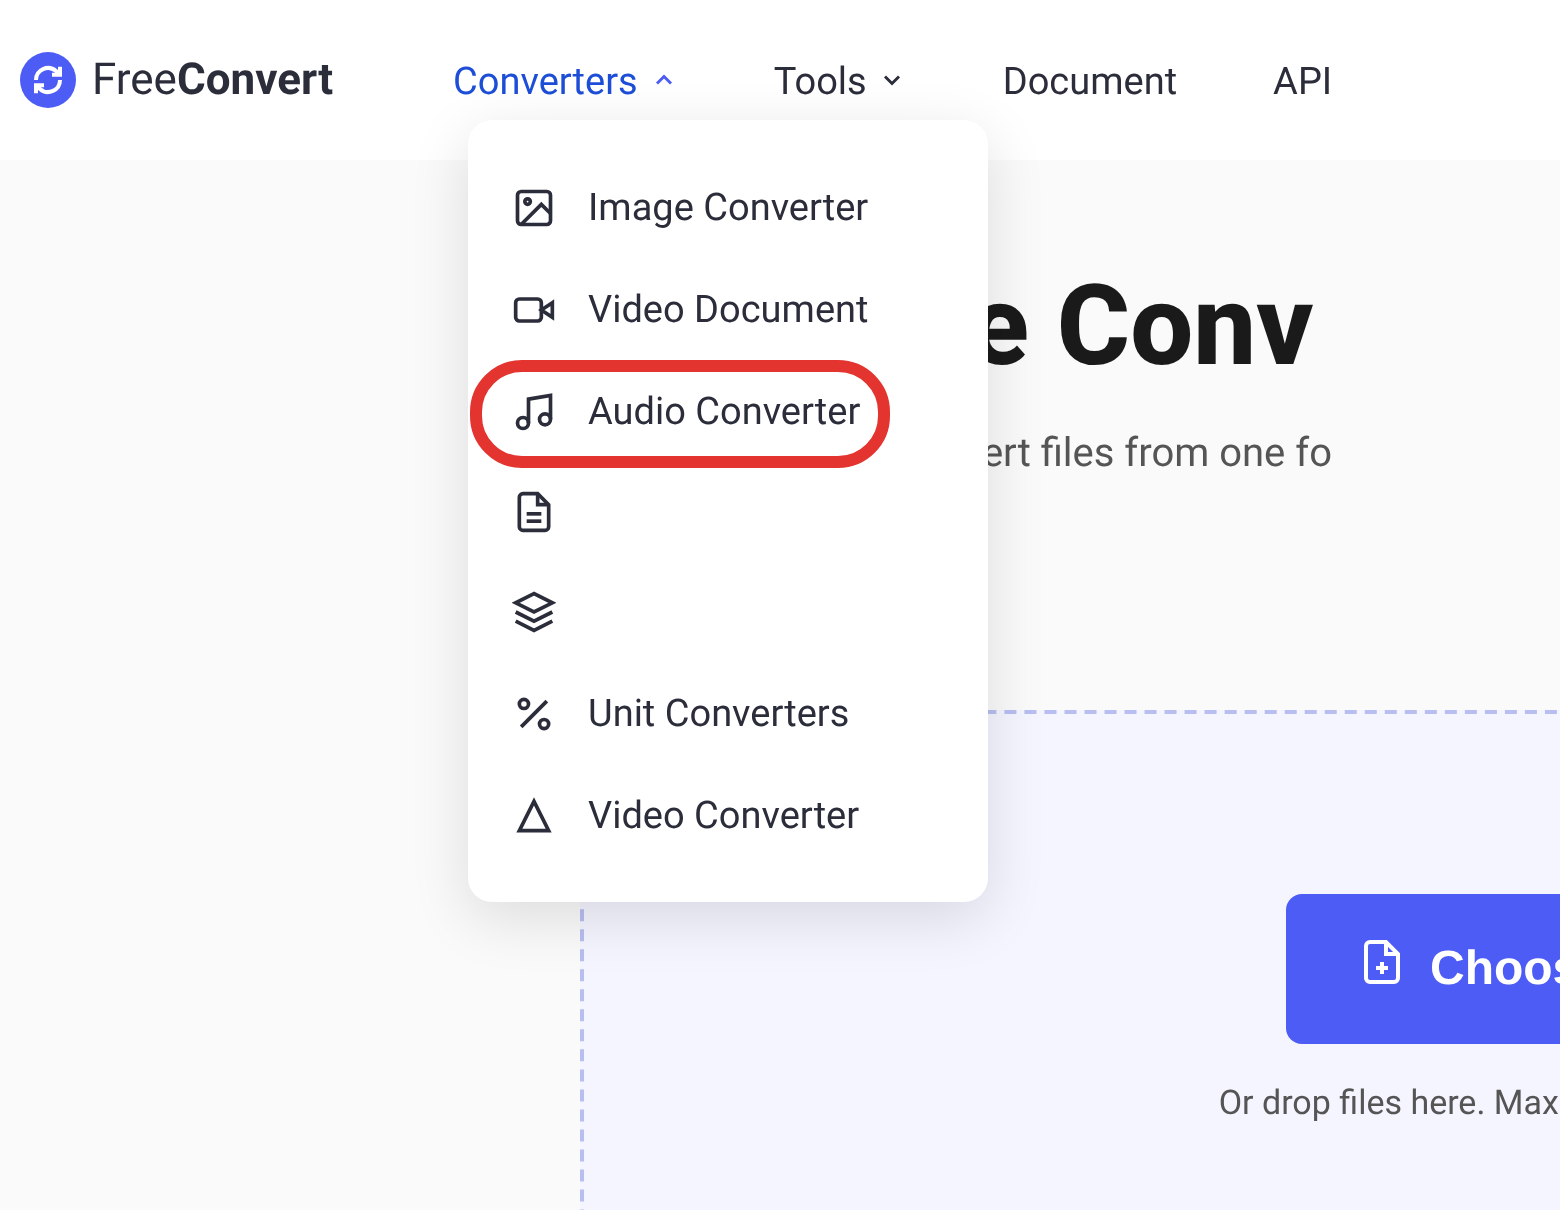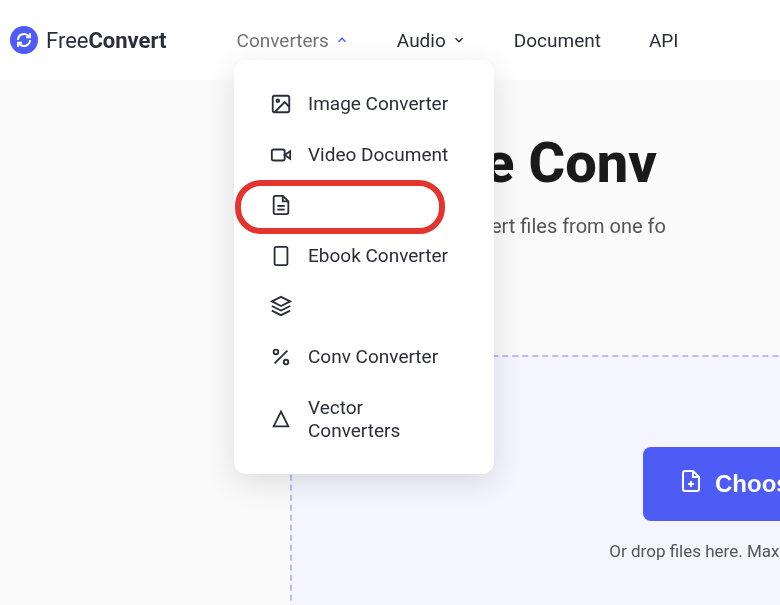--- a/index.html
+++ b/index.html
@@ -1,41 +1,41 @@
 <!DOCTYPE html>
 <html><head>
 <meta charset="utf-8">
 <style>
   * { box-sizing: border-box; margin: 0; padding: 0; }
   html, body { width: 780px; height: 605px; overflow: hidden; font-family: -apple-system, BlinkMacSystemFont, "Segoe UI", Roboto, sans-serif; background: #fafafa; }
   .header { display: flex; align-items: center; height: 80px; padding: 0 10px; background: #fff; }
-  .logo { display: flex; align-items: center; gap: 8px; margin-right: 40px; }
+  .logo { display: flex; align-items: center; gap: 8px; margin-right: 60px; }
   .logo-icon { width: 28px; height: 28px; border-radius: 50%; background: #4d5cf5; display: flex; align-items: center; justify-content: center; }
   .logo-text { font-size: 22px; font-weight: 400; color: #2b2d3a; }
   .logo-text b { font-weight: 700; }
   .nav { display: flex; align-items: center; gap: 48px; }
   .nav-item { display: flex; align-items: center; gap: 6px; font-size: 19px; color: #2b2d3a; cursor: pointer; }
-  .nav-item.active { color: #737373; margin-left: 30px; }
+  .nav-item.active { color: #1d4ed8; }
   .chevron { display: inline-block; }
   .dropdown {
     position: absolute;
     top: 60px;
     left: 234px;
     width: 260px;
     background: #fff;
     border-radius: 12px;
     box-shadow: 0 8px 30px rgba(0,0,0,0.12);
     padding: 18px 0;
     z-index: 100;
   }
   .dropdown-item {
     display: flex;
     align-items: center;
     gap: 16px;
-    padding: 14px 36px;
+    padding: 14px 22px;
     font-size: 19px;
     color: #2b2d3a;
     cursor: pointer;
     position: relative;
   }
   .dropdown-item .icon { width: 22px; height: 22px; display: flex; align-items: center; justify-content: center; color: #2b2d3a; flex-shrink: 0; }
   .highlight-ring {
     position: absolute;
     top: 180px;
     left: 235px;
@@ -123,21 +123,21 @@
   <nav class="nav">
     <div class="nav-item active">
       <span>Converters</span>
       <span class="chevron">
         <svg width="14" height="14" viewBox="0 0 24 24" fill="none" stroke="#4d5cf5" stroke-width="2.5">
             <polyline points="18 15 12 9 6 15"></polyline>
           </svg>
       </span>
     </div>
     <div class="nav-item">
-      <span>Audio</span>
+      <span>Tools</span>
       <span class="chevron">
         <svg width="14" height="14" viewBox="0 0 24 24" fill="none" stroke="#2b2d3a" stroke-width="2.5">
             <polyline points="6 9 12 15 18 9"></polyline>
           </svg>
       </span>
     </div>
     <div class="nav-item">
       <span>Document</span>
     </div>
     <div class="nav-item">
@@ -182,58 +182,59 @@
       <svg width="22" height="22" viewBox="0 0 24 24" fill="none" stroke="currentColor" stroke-width="2">
           <rect x="2" y="6" width="14" height="12" rx="2"></rect>
           <polygon points="22 8 16 12 22 16 22 8"></polygon>
         </svg>
     </span>
     <span>Video Document</span>
   </div>
   <div class="dropdown-item">
     <span class="icon">
       <svg width="22" height="22" viewBox="0 0 24 24" fill="none" stroke="currentColor" stroke-width="2">
+          <path d="M9 18V5l12-2v13"></path>
+          <circle cx="6" cy="18" r="3"></circle>
+          <circle cx="18" cy="16" r="3"></circle>
+        </svg>
+    </span>
+    <span>Audio Converter</span>
+  </div>
+  <div class="dropdown-item">
+    <span class="icon">
+      <svg width="22" height="22" viewBox="0 0 24 24" fill="none" stroke="currentColor" stroke-width="2">
           <path d="M14 2H6a2 2 0 0 0-2 2v16a2 2 0 0 0 2 2h12a2 2 0 0 0 2-2V8z"></path>
           <polyline points="14 2 14 8 20 8"></polyline>
           <line x1="8" y1="13" x2="16" y2="13"></line>
           <line x1="8" y1="17" x2="16" y2="17"></line>
         </svg>
     </span>
   </div>
   <div class="dropdown-item">
     <span class="icon">
       <svg width="22" height="22" viewBox="0 0 24 24" fill="none" stroke="currentColor" stroke-width="2">
-          <rect x="5" y="2" width="14" height="20" rx="2"></rect>
-          <line x1="12" y1="18" x2="12" y2="18"></line>
-        </svg>
-    </span>
-    <span>Ebook Converter</span>
-  </div>
-  <div class="dropdown-item">
-    <span class="icon">
-      <svg width="22" height="22" viewBox="0 0 24 24" fill="none" stroke="currentColor" stroke-width="2">
           <polygon points="12 2 2 7 12 12 22 7 12 2"></polygon>
           <polyline points="2 17 12 22 22 17"></polyline>
           <polyline points="2 12 12 17 22 12"></polyline>
         </svg>
     </span>
   </div>
   <div class="dropdown-item">
     <span class="icon">
       <svg width="22" height="22" viewBox="0 0 24 24" fill="none" stroke="currentColor" stroke-width="2">
           <line x1="19" y1="5" x2="5" y2="19"></line>
           <circle cx="6.5" cy="6.5" r="2.5"></circle>
           <circle cx="17.5" cy="17.5" r="2.5"></circle>
         </svg>
     </span>
-    <span>Conv Converter</span>
+    <span>Unit Converters</span>
   </div>
   <div class="dropdown-item">
     <span class="icon">
       <svg width="22" height="22" viewBox="0 0 24 24" fill="none" stroke="currentColor" stroke-width="2">
           <polygon points="12 4 4 20 20 20 12 4"></polygon>
         </svg>
     </span>
-    <span>Vector Converters</span>
+    <span>Video Converter</span>
   </div>
 </div>
 
 <div class="highlight-ring"></div>
 
 </body></html>

